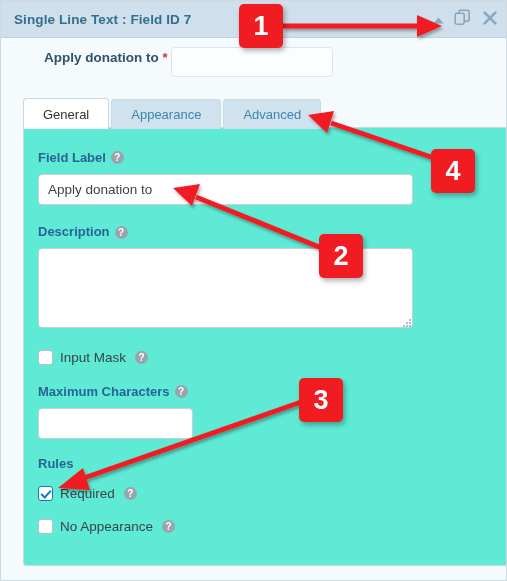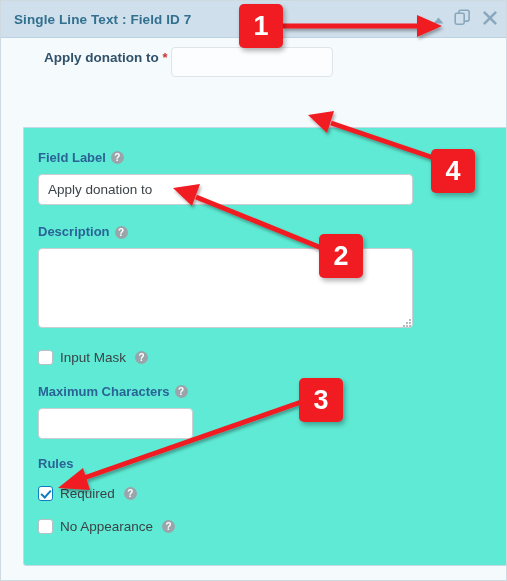--- a/index.html
+++ b/index.html
@@ -309,20 +309,25 @@
     </div>
   </div>
 
   <div class="summary-row"></div>
   <div class="summary-label">
     <span>Apply donation to</span>
     <span class="req-star">*</span>
   </div>
   <input class="summary-input" type="text" placeholder="" value="" style="">
 
+  <div class="tabs">
+    <div class="tab active">General</div>
+    <div class="tab">Appearance</div>
+    <div class="tab">Advanced</div>
+  </div>
 
   <div class="panel">
 
     <div class="field-label" style="left:14px; top:22px;">
       <span>Field Label</span>
       <span class="help-icon">?</span>
     </div>
     <input class="text-input" style="left: 14px; top: 46px; width: 375px;" type="text" placeholder="" value="Apply donation to">
 
     <div class="field-label" style="left:14px; top:96px;align-items:flex-end;">

